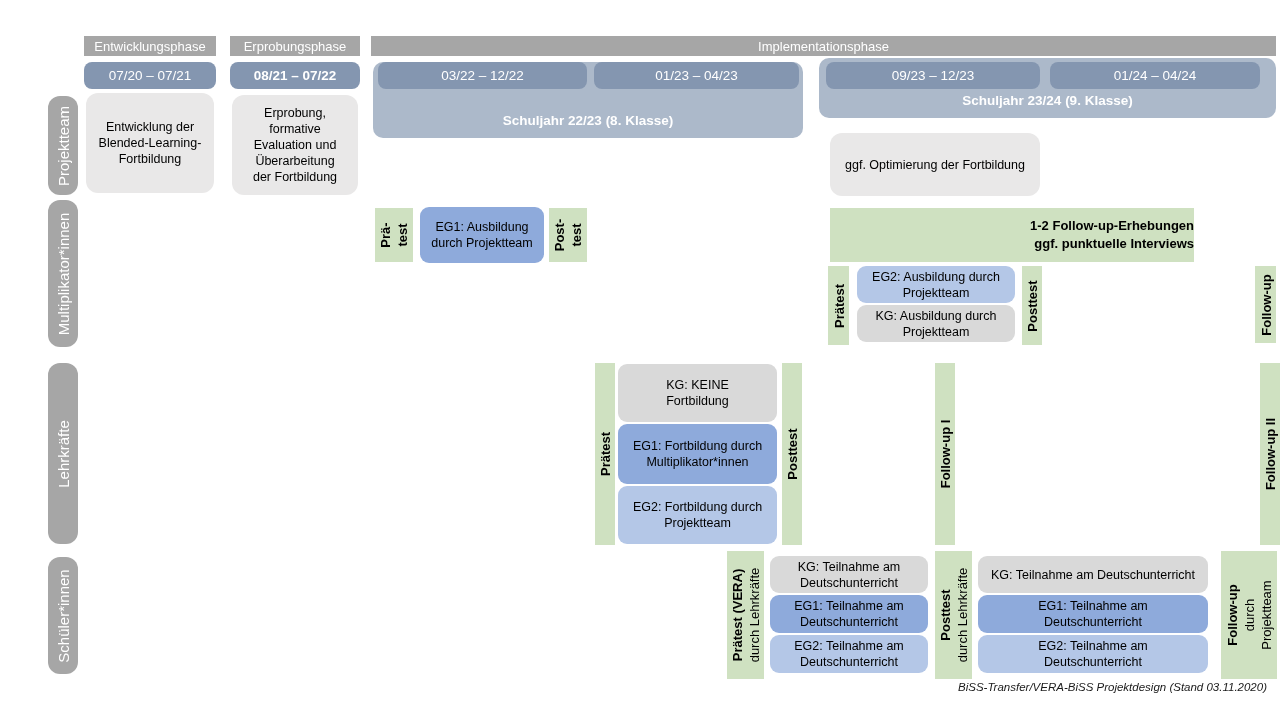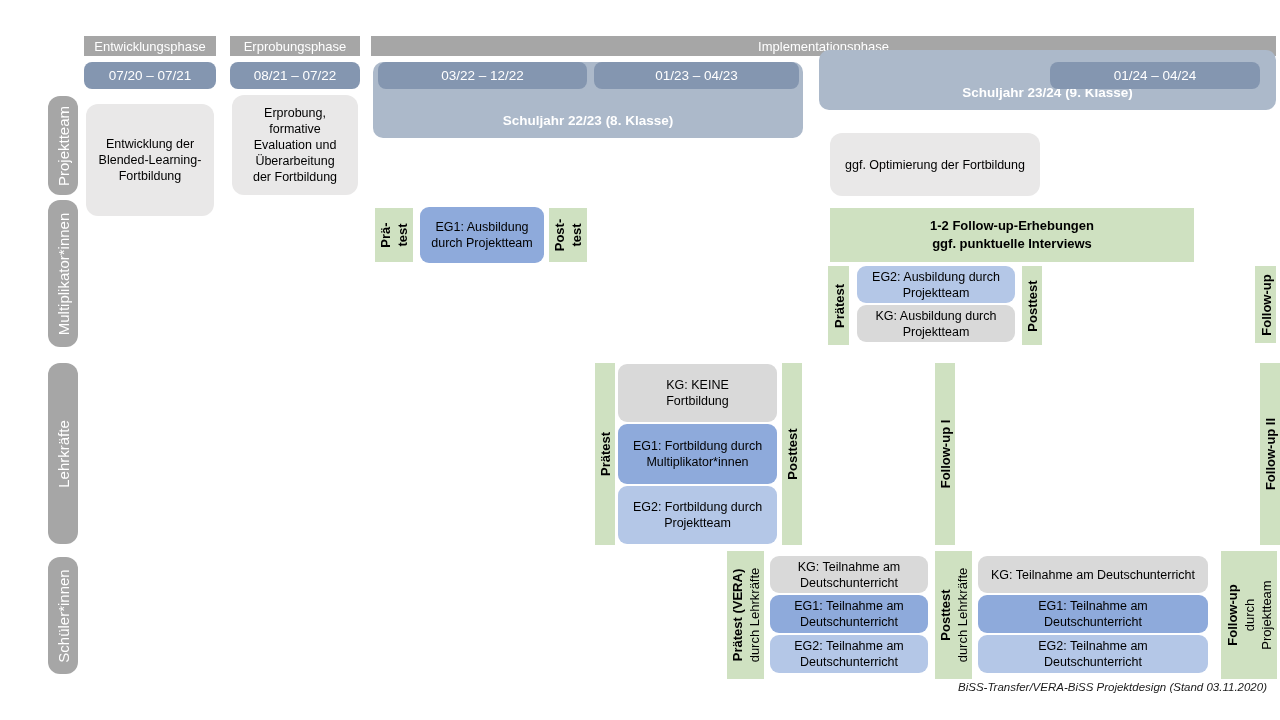--- a/index.html
+++ b/index.html
@@ -39,26 +39,27 @@
 </head>
 <body>
 
 <div id="canvas">
 
   <div class="phase" style="left:44px; top:36px; width:132px;">Entwicklungsphase</div>
   <div class="phase" style="left:190px; top:36px; width:130px;">Erprobungsphase</div>
   <div class="phase" style="left:331px; top:36px; width:905px;">Implementationsphase</div>
 
   <div class="band" style="left:333px; top:62px; width:430px; height:76px;">Schuljahr 22/23 (8. Klasse)</div>
-  <div class="band" style="left:779px; top:50px; width:457px; height:60px;">Schuljahr 23/24 (9. Klasse)</div>
+  <div class="band" style="left:779px; top:58px; width:457px; height:60px;">Schuljahr 23/24 (9. Klasse)</div>
 
   <div class="pill" style="left:44px;  top:62px; width:132px;">07/20 – 07/21</div>
-  <div class="pill" style="left:190px; top:62px; width:130px;">08/21 – 07/22</div>
+  <div class="pill" style="left:190px; top:62px; width:130px;font-weight:bold;">08/21 – 07/22</div>
   <div class="pill" style="left:338px; top:62px; width:209px;">03/22 – 12/22</div>
   <div class="pill" style="left:554px; top:62px; width:205px;">01/23 – 04/23</div>
+  <div class="pill" style="left:786px; top:62px; width:214px;">09/23 – 12/23</div>
   <div class="pill" style="left:1010px; top:62px; width:210px;">01/24 – 04/24</div>
 
   <div class="rowlabel" style="left:8px; top:96px;  width:30px; height:99px;">
       <div class="vtxt">
         <div>Projektteam</div>
       </div>
     </div>
   <div class="rowlabel" style="left:8px; top:200px; width:30px; height:147px;">
       <div class="vtxt">
         <div>Multiplikator*innen</div>
@@ -68,38 +69,38 @@
       <div class="vtxt">
         <div>Lehrkräfte</div>
       </div>
     </div>
   <div class="rowlabel" style="left:8px; top:557px; width:30px; height:117px;">
       <div class="vtxt">
         <div>Schüler*innen</div>
       </div>
     </div>
 
-  <div class="box light" style="left:46px;  top:104px;  width:128px; height:112px;">Entwicklung der Blended-Learning-Fortbildung</div>
+  <div class="box light" style="left:46px;  top:93px;  width:128px; height:100px;">Entwicklung der Blended-Learning-Fortbildung</div>
   <div class="box light" style="left:192px; top:95px;  width:126px; height:100px; padding:2px 14px;">Erprobung, formative Evaluation und Überarbeitung der Fortbildung</div>
   <div class="box light" style="left:790px; top:133px; width:210px; height:63px;">ggf. Optimierung der Fortbildung</div>
 
   <div class="vbar" style="left:335px; top:208px; width:38px; height:54px;">
     <div class="vtxt">
         <div>Prä-</div>
         <div>test</div>
       </div>
   </div>
   <div class="box eg1" style="left:380px; top:207px; width:124px; height:56px;">EG1: Ausbildung durch Projektteam</div>
   <div class="vbar" style="left:509px; top:208px; width:38px; height:54px;">
     <div class="vtxt">
         <div>Post-</div>
         <div>test</div>
       </div>
   </div>
-  <div class="greenbox" style="left:790px; top:208px; width:364px; height:54px;">
+  <div class="greenbox" style="left:790px; top:208px; width:364px; height:54px;align-items:flex-end;">
     <div>1-2 Follow-up-Erhebungen</div>
     <div>ggf. punktuelle Interviews</div>
   </div>
   <div class="vbar" style="left:788px; top:266px; width:21px; height:79px;">
       <div class="vtxt">
         <div>Prätest</div>
       </div>
     </div>
   <div class="box eg2" style="left:817px; top:266px; width:158px; height:37px;">EG2: Ausbildung durch Projektteam</div>
   <div class="box kg" style="left:817px; top:305px; width:158px; height:37px;">KG: Ausbildung durch Projektteam</div>

